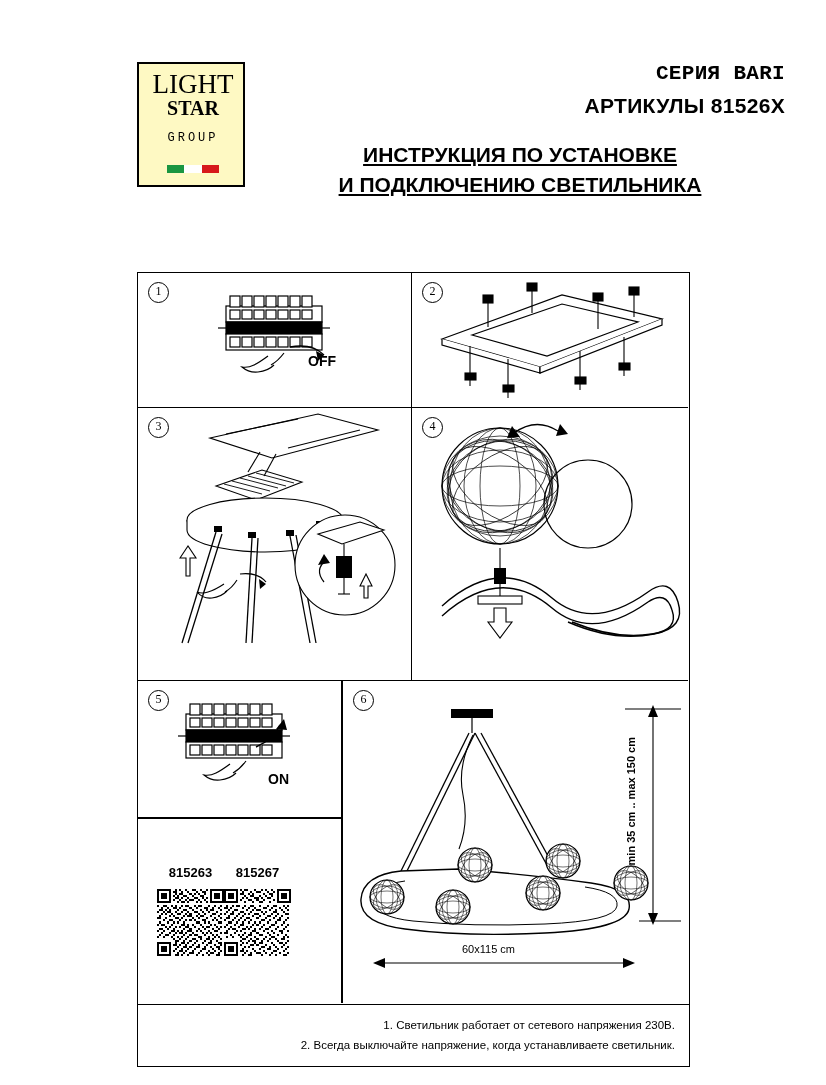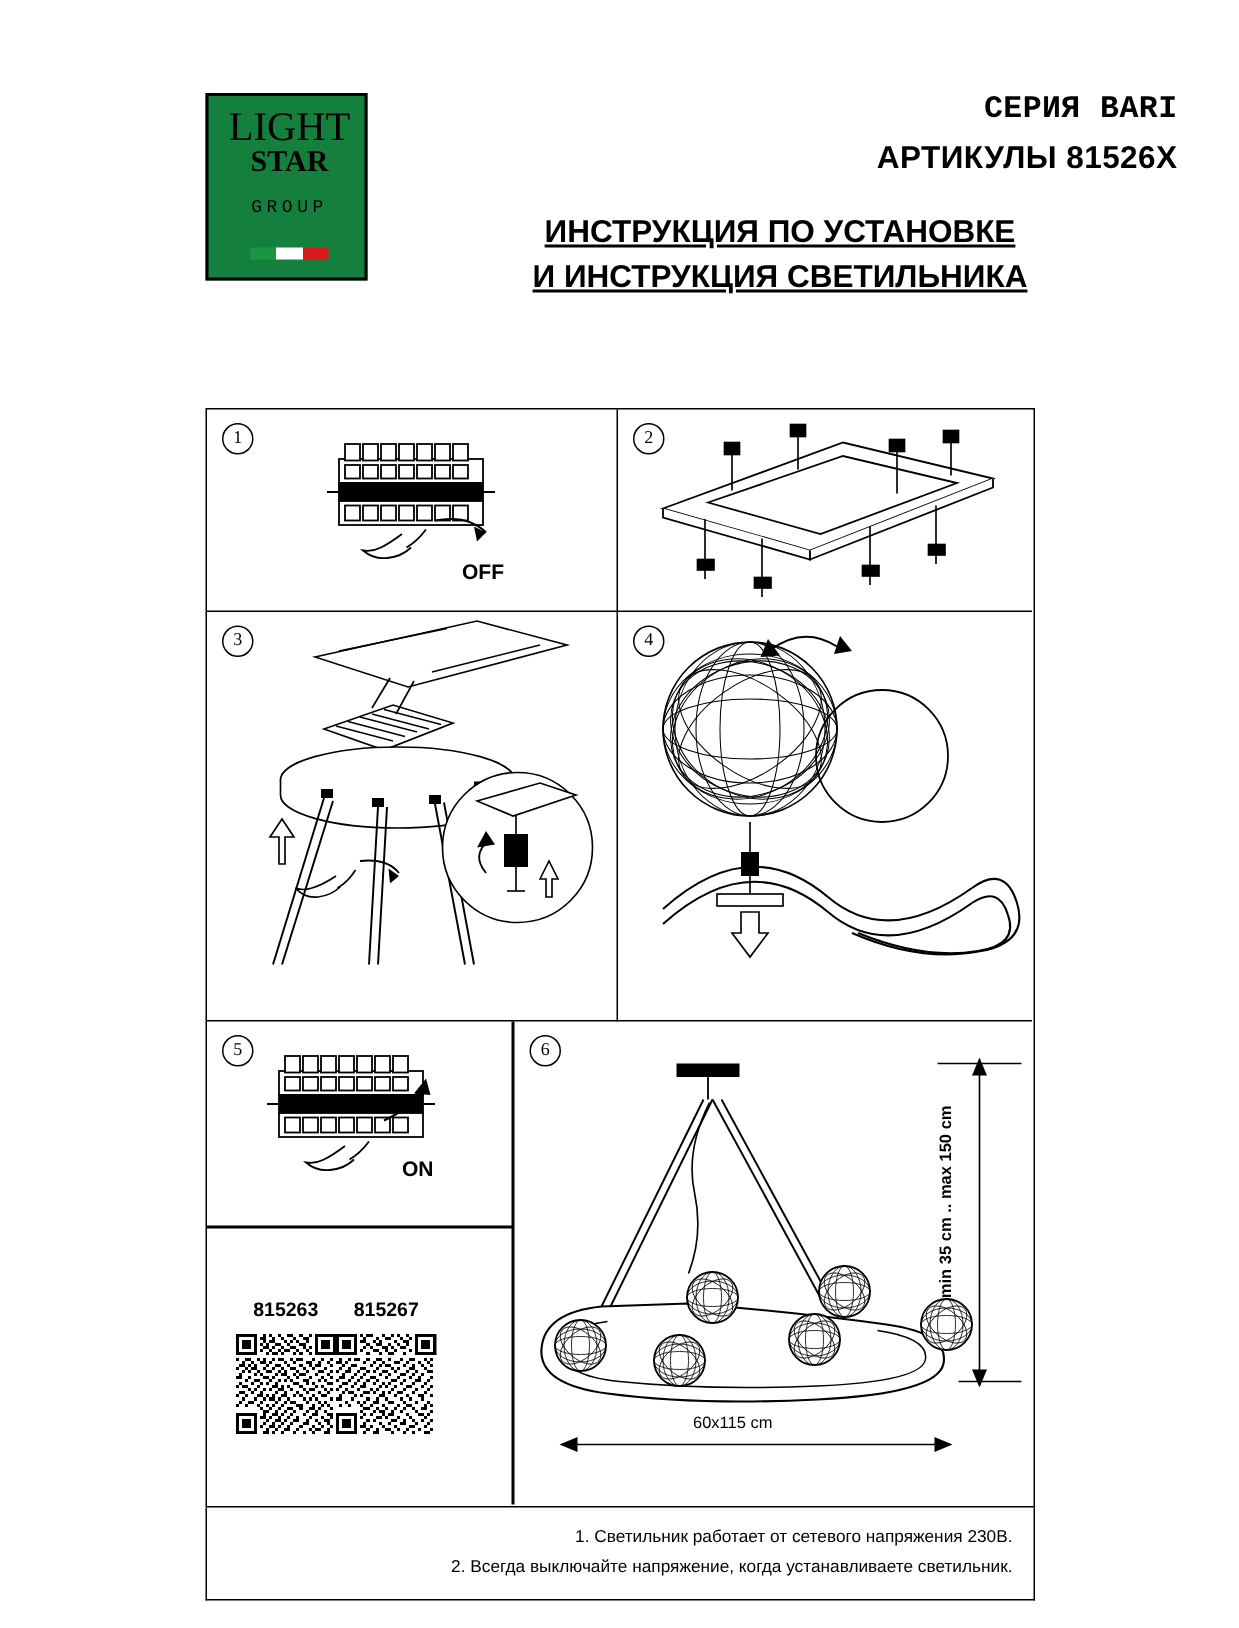--- a/index.html
+++ b/index.html
@@ -32,21 +32,21 @@
   }
 
   .logo-box {
     position: absolute;
     left: 137px;
     top: 62px;
     width: 108px;
     height: 125px;
     border: 2px solid #000;
     box-sizing: border-box;
-    background: #15803d;
+    background: #fef9c3;
   }
   .logo-text {
     position: absolute;
     left: 0; top: 6px;
     width: 108px;
     text-align: center;
     line-height: 1.05;
   }
   .logo-light {
     font-size: 27px;
@@ -217,21 +217,21 @@
       </div>
     </div>
 
     <div class="title-block">
       <div class="series-line">СЕРИЯ BARI</div>
       <div class="article-line">АРТИКУЛЫ 81526X</div>
     </div>
 
     <div class="instruction-block">
       <div>ИНСТРУКЦИЯ ПО УСТАНОВКЕ</div>
-      <div>И ИНСТРУКЦИЯ СВЕТИЛЬНИКА</div>
+      <div>И ПОДКЛЮЧЕНИЮ СВЕТИЛЬНИКА</div>
     </div>
   </div>
 
   <div class="grid">
 
     <div class="cell b-r b-b" style="left:0;top:0;width:274px;height:135px;">
       <div class="num">1</div>
       <svg class="drw" width="274" height="135" viewBox="0 0 274 135">
         <g stroke="#000" fill="none" stroke-width="1.2">
 
@@ -271,21 +271,21 @@
           <line x1="80" y1="55" x2="88" y2="55"></line>
           <line x1="184" y1="55" x2="192" y2="55"></line>
 
           <path d="M130 83 q-8 6 -14 9 q-6 3 -12 2 q7 6 16 5 q10 -1 16 -7"></path>
           <path d="M146 80 q-6 8 -13 12"></path>
 
           <path d="M152 74 q22 -4 34 8" stroke-width="1.4"></path>
           <polygon points="186,82 178,78 180,88" fill="#000" stroke="none"></polygon>
         </g>
       </svg>
-      <div class="lbl" style="left:170px;top:100px;">OFF</div>
+      <div class="lbl" style="left:170px;top:80px;">OFF</div>
     </div>
 
     <div class="cell b-b" style="left:274px;top:0;width:276px;height:135px;">
       <div class="num">2</div>
       <svg class="drw" width="276" height="135" viewBox="0 0 276 135">
         <g stroke="#000" fill="none" stroke-width="1.2">
 
           <path d="M30 66 L150 22 L250 46 L128 94 Z" fill="#fff"></path>
           <path d="M30 66 L30 72 L128 100 L128 94" fill="#fff"></path>
           <path d="M128 94 L128 100 L250 52 L250 46" fill="#fff"></path>

